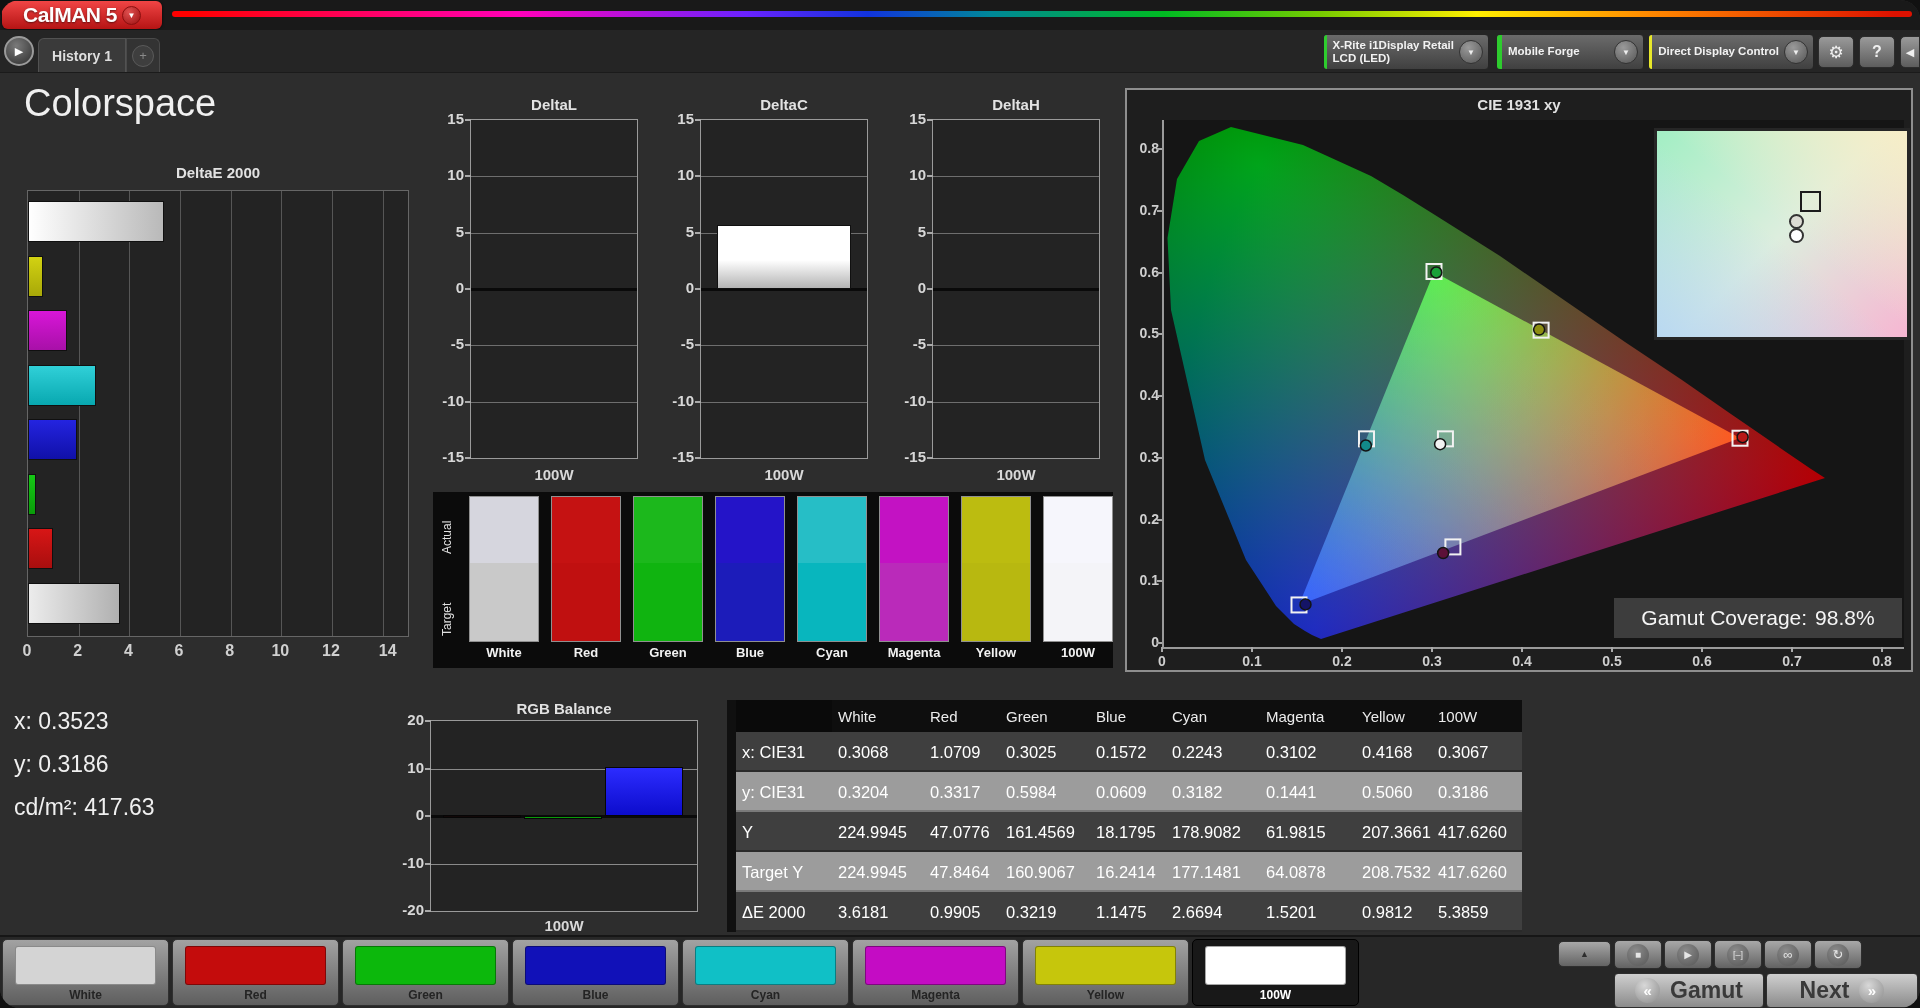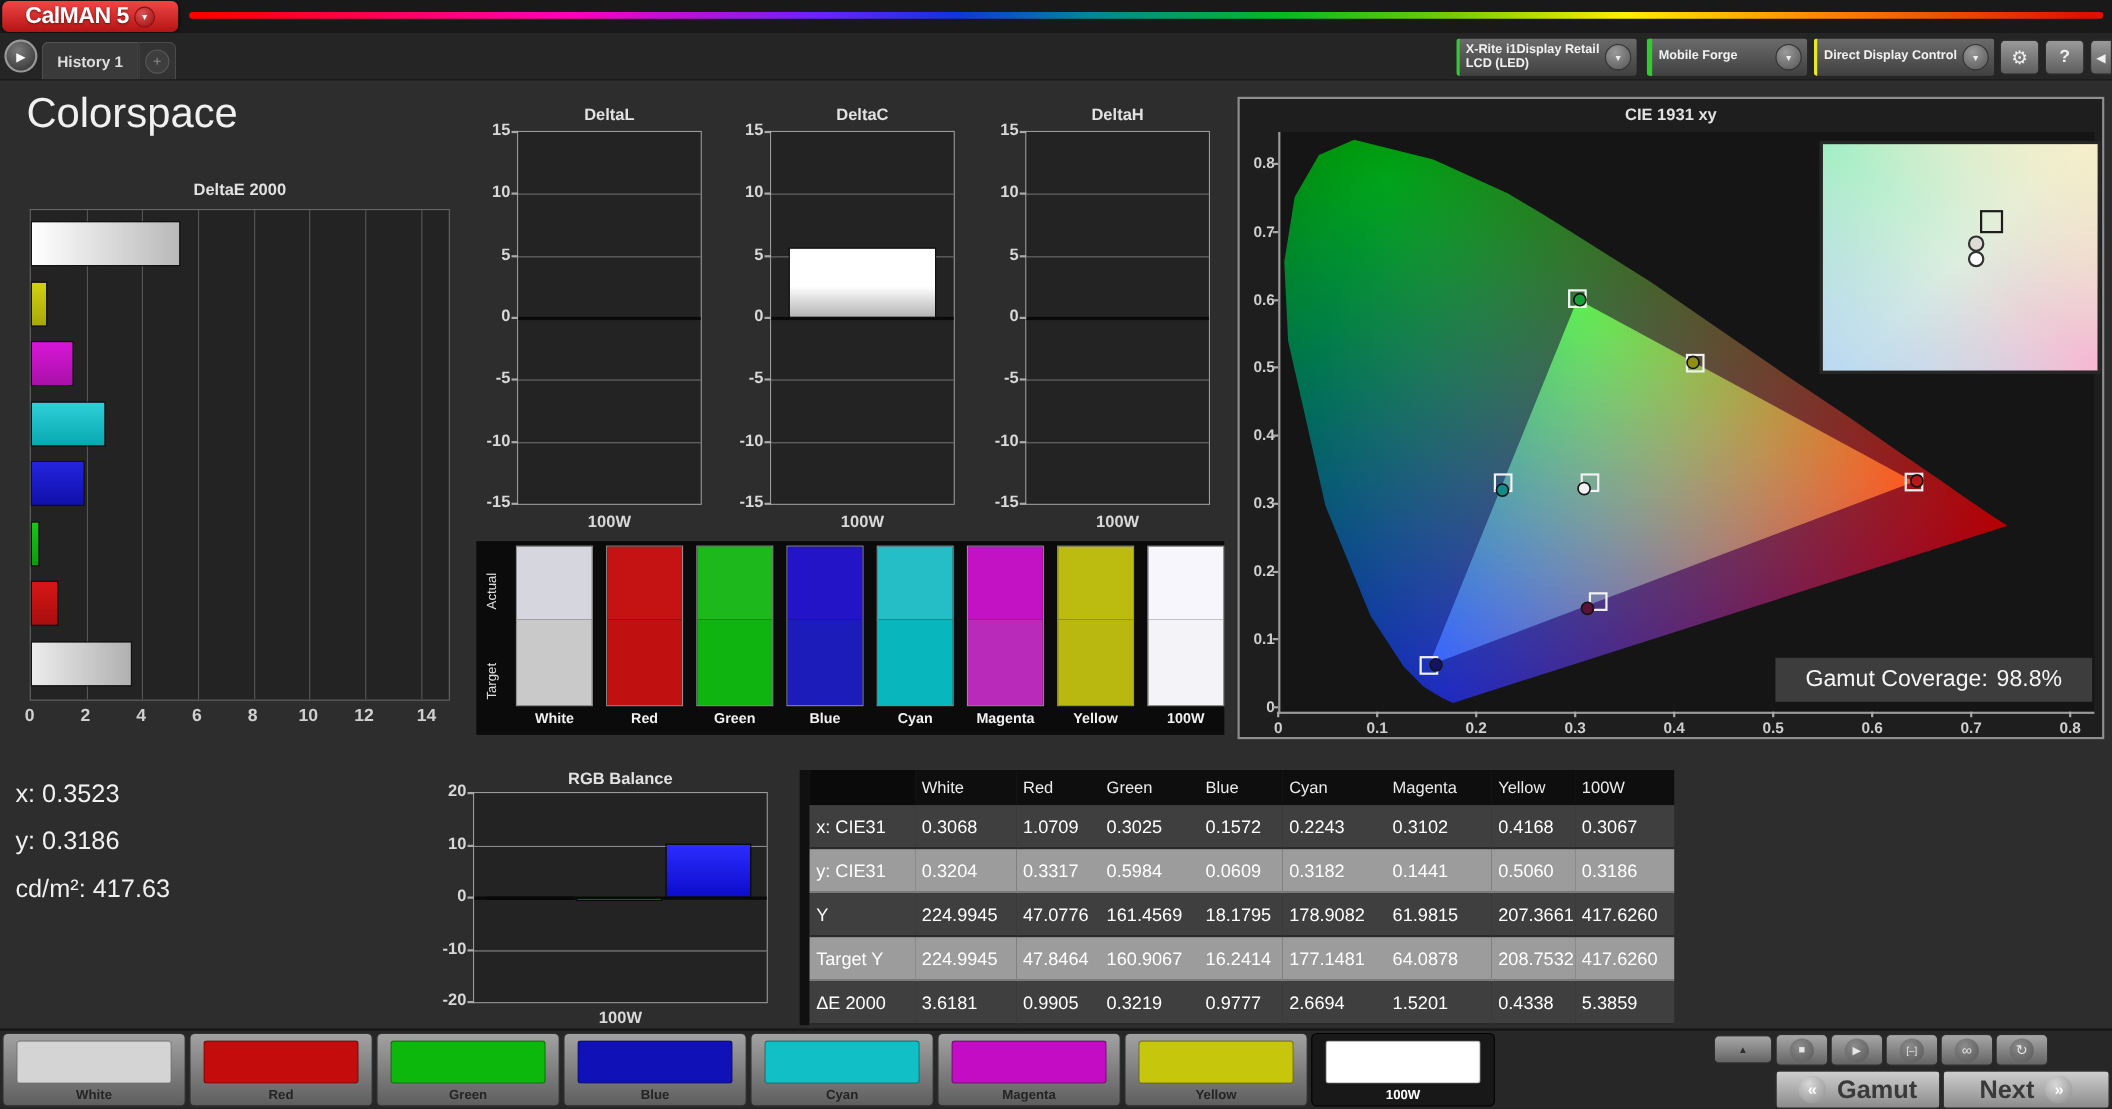--- a/index.html
+++ b/index.html
@@ -1,17 +1,17 @@
 <!DOCTYPE html>
 <html><head>
 <meta charset="utf-8">
 <style>
   html,body{margin:0;padding:0;background:#111;}
   #root{position:relative;width:1920px;height:1008px;overflow:hidden;background:#2d2d2d;
-        font-family:"Liberation Sans",sans-serif;color:#e8e8e8;}
+        font-family:"Liberation Sans",sans-serif;color:#e8e8e8;border-radius:20px;}
   .abs{position:absolute;}
 
   
   #topbar{left:0;top:0;width:1920px;height:30px;background:#191919;}
   #logo{left:2px;top:1px;width:160px;height:28px;border-radius:6px;
         background:linear-gradient(#f04545,#b51414);display:flex;align-items:center;
         justify-content:center;gap:5px;box-shadow:0 0 3px rgba(0,0,0,.8);}
   #logo .lg{color:#fff;font-weight:bold;font-size:21px;letter-spacing:-0.5px;text-shadow:0 1px 2px rgba(0,0,0,.5);}
   #logo .lgdd{width:17px;height:17px;border-radius:50%;background:radial-gradient(circle at 35% 30%,#e05050,#9c1010);
         color:#fff;font-size:8px;display:flex;align-items:center;justify-content:center;border:1px solid #8a0f0f;}
@@ -530,24 +530,24 @@
       <div class="td row-light">160.9067</div>
       <div class="td row-light">16.2414</div>
       <div class="td row-light">177.1481</div>
       <div class="td row-light">64.0878</div>
       <div class="td row-light">208.7532</div>
       <div class="td row-light">417.6260</div>
       <div class="td row-dark">ΔE 2000</div>
       <div class="td row-dark">3.6181</div>
       <div class="td row-dark">0.9905</div>
       <div class="td row-dark">0.3219</div>
-      <div class="td row-dark">0.9777</div>
+      <div class="td row-dark">1.1475</div>
       <div class="td row-dark">2.6694</div>
       <div class="td row-dark">1.5201</div>
-      <div class="td row-dark">0.4338</div>
+      <div class="td row-dark">0.9812</div>
       <div class="td row-dark">5.3859</div>
     </div>
 
   <div id="bottombar" class="abs">
     <div id="tiles">
         <div class="tile">
           <div class="tsw" style="background: rgb(212, 212, 212);"></div>
           <div class="tname">White</div>
         </div>
         <div class="tile">

